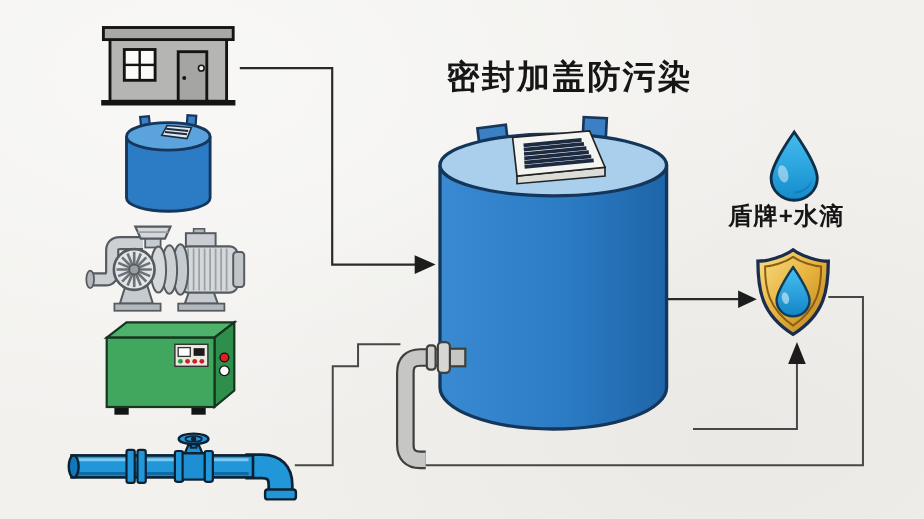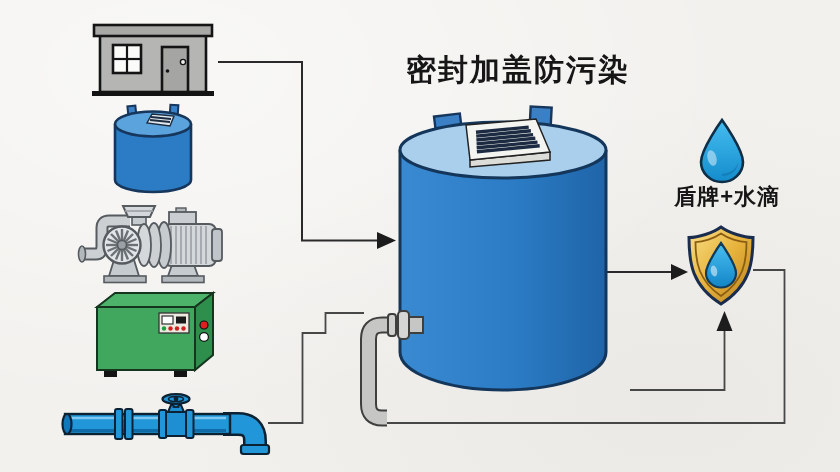--- a/index.html
+++ b/index.html
@@ -11,21 +11,21 @@
       radial-gradient(ellipse at 80% 85%, rgba(210,208,200,.25), rgba(210,208,200,0) 55%),
       var(--bg,#f2f1ee);
   }
   .abs{position:absolute;}
   .title{
     font-size:30px;font-weight:700;color:#161616;letter-spacing:2px;
     text-align:center;white-space:nowrap;
   }
   .shield-caption{
     font-size:22px;font-weight:700;color:#161616;letter-spacing:1px;
-    text-align:right;white-space:nowrap;
+    text-align:left;white-space:nowrap;
   }
   svg{display:block;overflow:visible;}
 </style>
 </head>
 <body>
 
 <div id="stage">
 
   <svg class="abs" style="left:0;top:0" width="840" height="472" viewBox="0 0 840 472">
 

